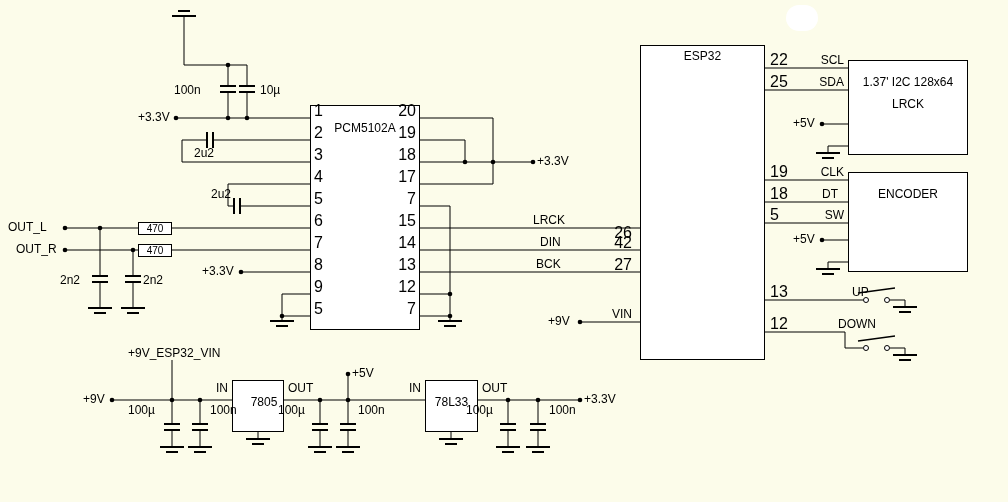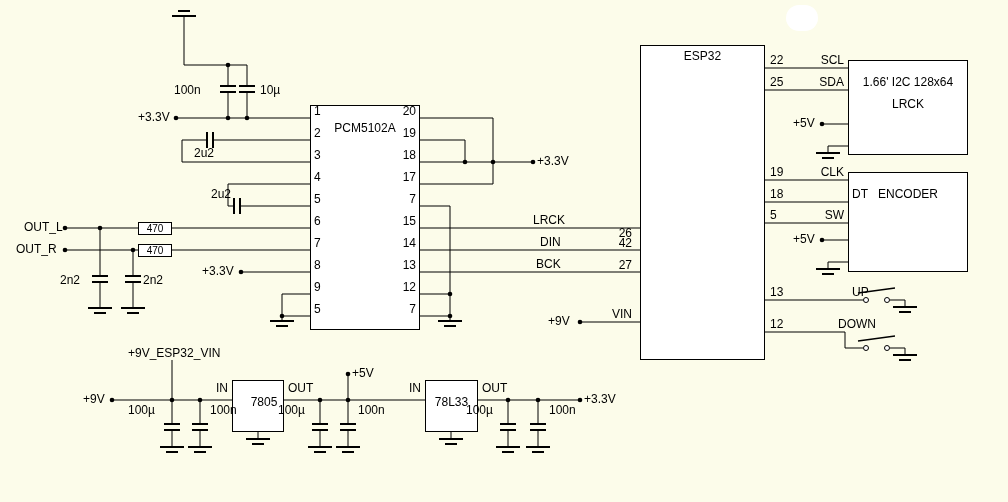--- a/index.html
+++ b/index.html
@@ -4,21 +4,21 @@
 <style>
   * { margin:0; padding:0; box-sizing:border-box; }
   html,body { background:#fcfcea; }
   .sheet {
     position:relative; width:1008px; height:502px;
     background:#fcfcea; color:#000;
     font-family:"Liberation Sans", sans-serif; overflow:hidden;
   }
   svg.wires { position:absolute; left:0; top:0; }
   .lbl { position:absolute; font-size:12px; line-height:13px; white-space:nowrap; }
-  .pin { position:absolute; font-size:12px; line-height:12px; white-space:nowrap; }
+  .pin { position:absolute; font-size:16px; line-height:12px; white-space:nowrap; }
   .ctr { text-align:center; }
   .rt  { text-align:right; }
   .box { position:absolute; background:#fff; border:1px solid #000; }
   .res { display:flex; align-items:center; justify-content:center; font-size:10px; line-height:10px; }
   .patch { position:absolute; background:#fff; border-radius:16px; }
 </style>
 </head>
 <body>
 
 <div class="sheet">
@@ -141,21 +141,21 @@
   <div class="box res" style="left:138px;top:222px;width:34px;height:13px">
       <span>470</span>
     </div>
   <div class="box res" style="left:138px;top:244px;width:34px;height:13px">
       <span>470</span>
     </div>
   <div class="patch" style="left:786px;top:5px;width:32px;height:26px"></div>
 
   <span class="lbl ctr" style="left:310px;top:122px;width:110px">PCM5102A</span>
   <span class="lbl ctr" style="left:640px;top:50px;width:125px">ESP32</span>
-  <span class="lbl ctr" style="left:848px;top:76px;width:120px">1.66' I2C 128x64</span>
+  <span class="lbl ctr" style="left:848px;top:76px;width:120px">1.37' I2C 128x64</span>
   <span class="lbl ctr" style="left:848px;top:98px;width:120px">LRCK</span>
   <span class="lbl ctr" style="left:848px;top:188px;width:120px">ENCODER</span>
   <span class="lbl ctr" style="left:232px;top:396px;width:64px">7805</span>
   <span class="lbl ctr" style="left:425px;top:396px;width:53px">78L33</span>
 
   <span class="pin" style="left:314px;top:105px">1</span>
   <span class="pin" style="left:314px;top:127px">2</span>
   <span class="pin" style="left:314px;top:149px">3</span>
   <span class="pin" style="left:314px;top:171px">4</span>
   <span class="pin" style="left:314px;top:193px">5</span>
@@ -179,29 +179,29 @@
   <span class="lbl" style="left:202px;top:265px">+3.3V</span>
   <span class="lbl" style="left:537px;top:155px">+3.3V</span>
   <span class="lbl" style="left:584px;top:393px">+3.3V</span>
   <span class="lbl" style="left:793px;top:117px">+5V</span>
   <span class="lbl" style="left:793px;top:233px">+5V</span>
   <span class="lbl" style="left:352px;top:367px">+5V</span>
   <span class="lbl" style="left:548px;top:315px">+9V</span>
   <span class="lbl" style="left:83px;top:393px">+9V</span>
   <span class="lbl" style="left:128px;top:347px">+9V_ESP32_VIN</span>
 
-  <span class="lbl" style="left:24px;top:221px">OUT_L</span>
+  <span class="lbl" style="left:8px;top:221px">OUT_L</span>
   <span class="lbl" style="left:16px;top:243px">OUT_R</span>
   <span class="lbl" style="left:533px;top:214px">LRCK</span>
   <span class="lbl" style="left:540px;top:236px">DIN</span>
   <span class="lbl" style="left:536px;top:258px">BCK</span>
   <span class="lbl rt" style="left:810px;top:54px;width:34px">SCL</span>
   <span class="lbl rt" style="left:810px;top:76px;width:34px">SDA</span>
   <span class="lbl rt" style="left:810px;top:166px;width:34px">CLK</span>
-  <span class="lbl rt" style="left:834px;top:188px;width:34px">DT</span>
+  <span class="lbl rt" style="left:804px;top:188px;width:34px">DT</span>
   <span class="lbl rt" style="left:810px;top:209px;width:34px">SW</span>
   <span class="lbl rt" style="left:600px;top:308px;width:32px">VIN</span>
 
   <span class="pin" style="left:770px;top:54px">22</span>
   <span class="pin" style="left:770px;top:76px">25</span>
   <span class="pin" style="left:770px;top:166px">19</span>
   <span class="pin" style="left:770px;top:188px">18</span>
   <span class="pin" style="left:770px;top:209px">5</span>
   <span class="pin" style="left:770px;top:286px">13</span>
   <span class="pin" style="left:770px;top:318px">12</span>

